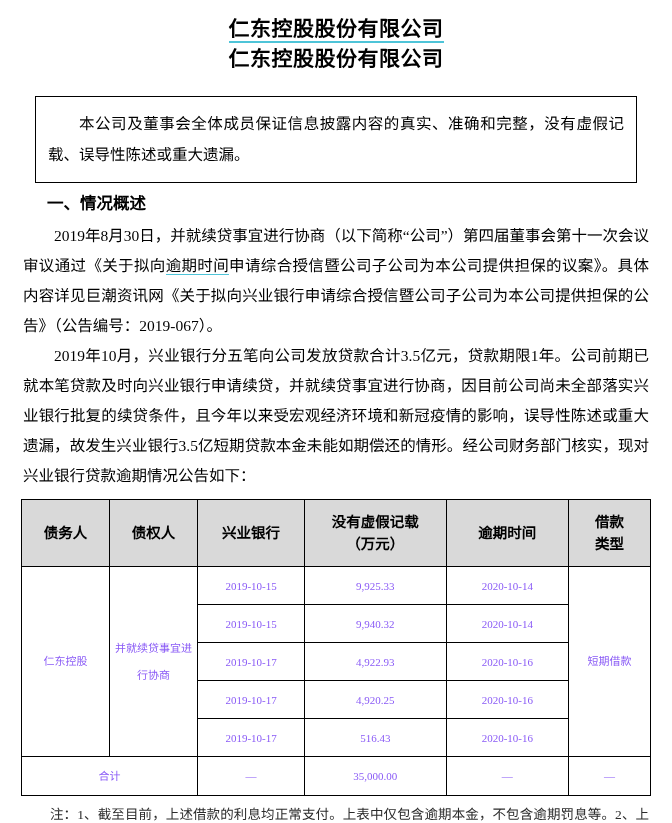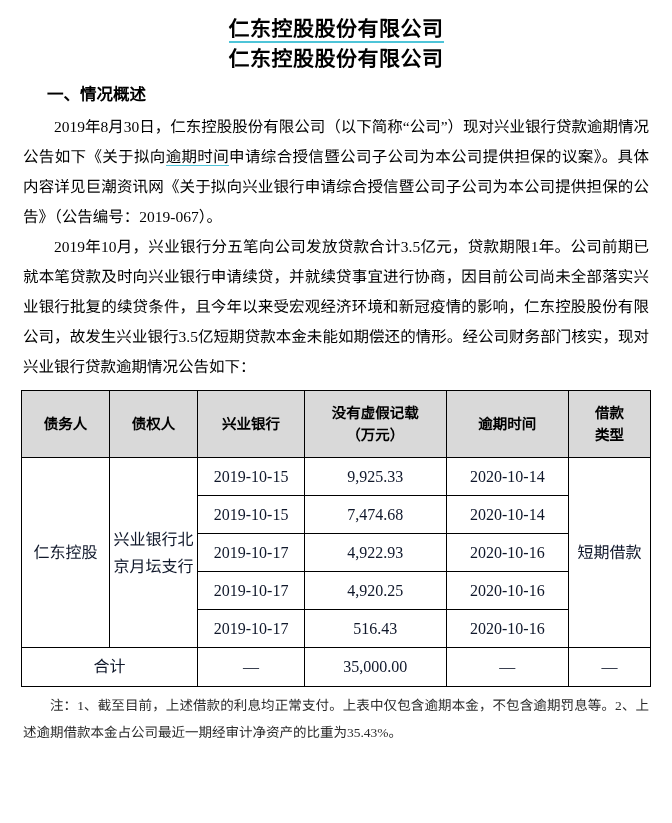--- a/index.html
+++ b/index.html
@@ -85,23 +85,23 @@
     width: 100%;
     border-collapse: collapse;
     margin-top: 8px;
     table-layout: fixed;
   }
   table.loan-table th,
   table.loan-table td {
     border: 1px solid #000;
     text-align: center;
     vertical-align: middle;
-    font-size: 16px;
+    font-size: 11px;
     padding: 3px 2px;
-    color: #0f172a;
+    color: #8b5cf6;
   }
   table.loan-table thead th {
     background: #d9d9d9;
     font-family: "Liberation Sans", "DejaVu Sans", sans-serif;
     font-weight: bold;
     font-size: 14.5px;
     line-height: 22px;
     height: 60px;
     color: #000;
   }
@@ -137,26 +137,29 @@
 </head>
 <body>
 
 <div class="page">
 
   <div class="title-block">
     <div class="title-line"><span class="hl">仁东控股股份有限公司</span></div>
     <div class="title-line">仁东控股股份有限公司</div>
   </div>
 
+  <div class="disclaimer">
+    <p>本公司及董事会全体成员保证信息披露内容的真实、准确和完整，没有虚假记载、误导性陈述或重大遗漏。</p>
+  </div>
 
   <div class="section-heading">一、情况概述</div>
 
-  <p class="body-p"><span>2019年8月30日，仁东控股股份有限公司（以下简称“公司”）现对兴业银行贷款逾期情况公告如下《关于拟向</span><span class="hl">逾期时间</span><span>申请综合授信暨公司子公司为本公司提供担保的议案》。具体内容详见巨潮资讯网《关于拟向兴业银行申请综合授信暨公司子公司为本公司提供担保的公告》（公告编号：2019-067）。</span></p>
-
-  <p class="body-p">2019年10月，兴业银行分五笔向公司发放贷款合计3.5亿元，贷款期限1年。公司前期已就本笔贷款及时向兴业银行申请续贷，并就续贷事宜进行协商，因目前公司尚未全部落实兴业银行批复的续贷条件，且今年以来受宏观经济环境和新冠疫情的影响，仁东控股股份有限公司，故发生兴业银行3.5亿短期贷款本金未能如期偿还的情形。经公司财务部门核实，现对兴业银行贷款逾期情况公告如下：</p>
+  <p class="body-p"><span>2019年8月30日，并就续贷事宜进行协商（以下简称“公司”）第四届董事会第十一次会议审议通过《关于拟向</span><span class="hl">逾期时间</span><span>申请综合授信暨公司子公司为本公司提供担保的议案》。具体内容详见巨潮资讯网《关于拟向兴业银行申请综合授信暨公司子公司为本公司提供担保的公告》（公告编号：2019-067）。</span></p>
+
+  <p class="body-p">2019年10月，兴业银行分五笔向公司发放贷款合计3.5亿元，贷款期限1年。公司前期已就本笔贷款及时向兴业银行申请续贷，并就续贷事宜进行协商，因目前公司尚未全部落实兴业银行批复的续贷条件，且今年以来受宏观经济环境和新冠疫情的影响，误导性陈述或重大遗漏，故发生兴业银行3.5亿短期贷款本金未能如期偿还的情形。经公司财务部门核实，现对兴业银行贷款逾期情况公告如下：</p>
 
   <table class="loan-table">
     <colgroup>
       <col class="col-debtor">
         <col class="col-creditor">
         <col class="col-date">
       <col class="col-amount">
         <col class="col-overdue">
         <col class="col-type">
     </colgroup>
@@ -172,29 +175,29 @@
         <th>逾期时间</th>
         <th>
           <div>借款</div>
           <div>类型</div>
         </th>
       </tr>
     </thead>
     <tbody>
       <tr>
         <td class="party" rowspan="5">仁东控股</td>
-        <td class="party" rowspan="5">兴业银行北京月坛支行</td>
+        <td class="party" rowspan="5">并就续贷事宜进行协商</td>
         <td>2019-10-15</td>
         <td>9,925.33</td>
         <td>2020-10-14</td>
         <td class="party" rowspan="5">短期借款</td>
       </tr>
       <tr>
         <td>2019-10-15</td>
-        <td>7,474.68</td>
+        <td>9,940.32</td>
         <td>2020-10-14</td>
       </tr>
       <tr>
         <td>2019-10-17</td>
         <td>4,922.93</td>
         <td>2020-10-16</td>
       </tr>
       <tr>
         <td>2019-10-17</td>
         <td>4,920.25</td>

